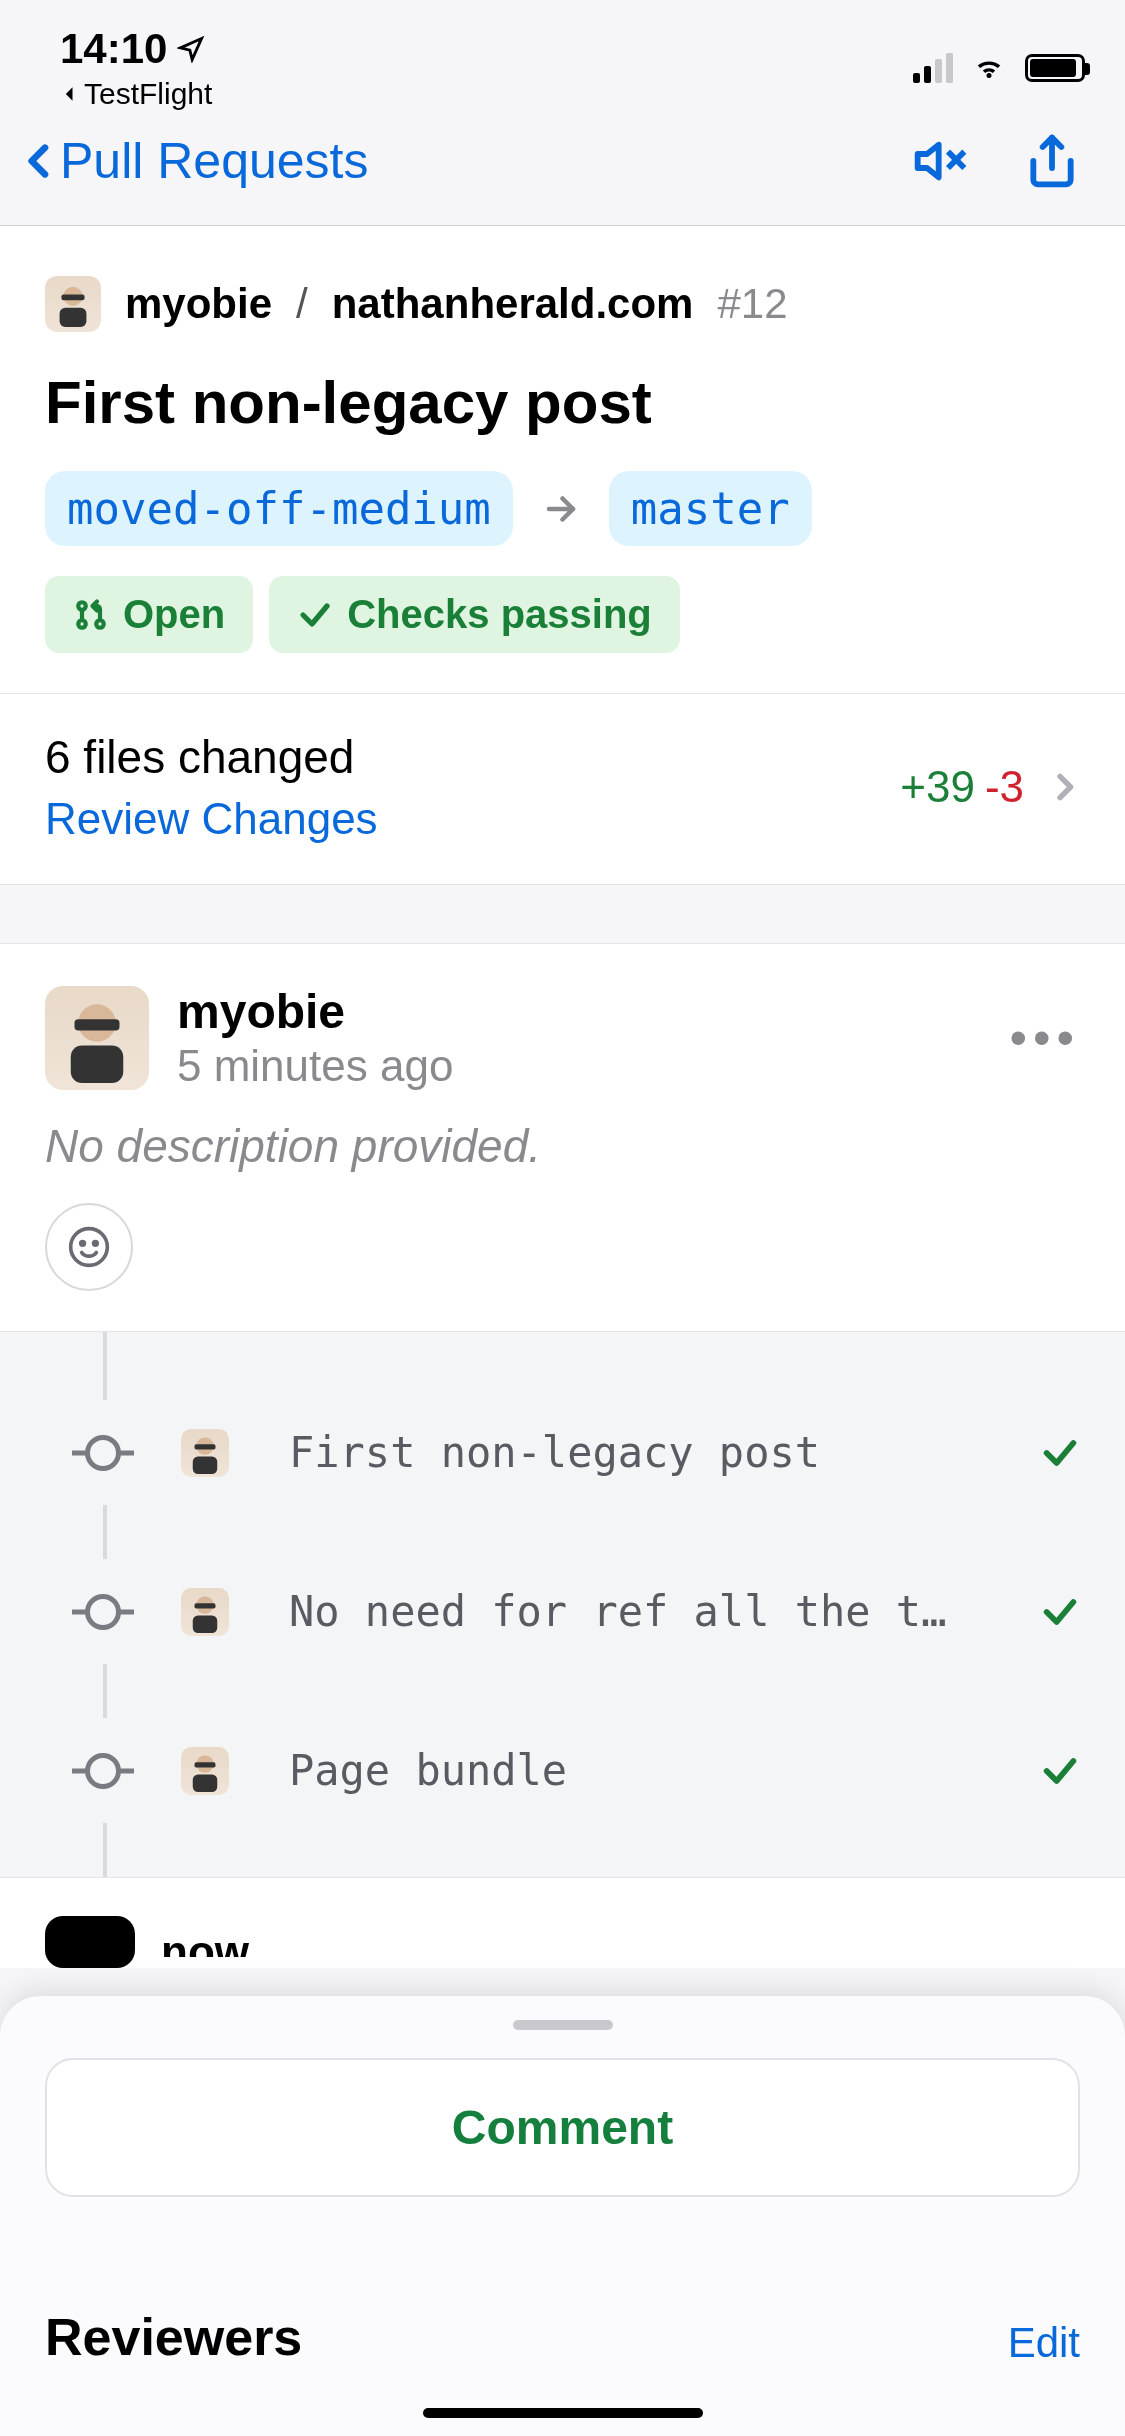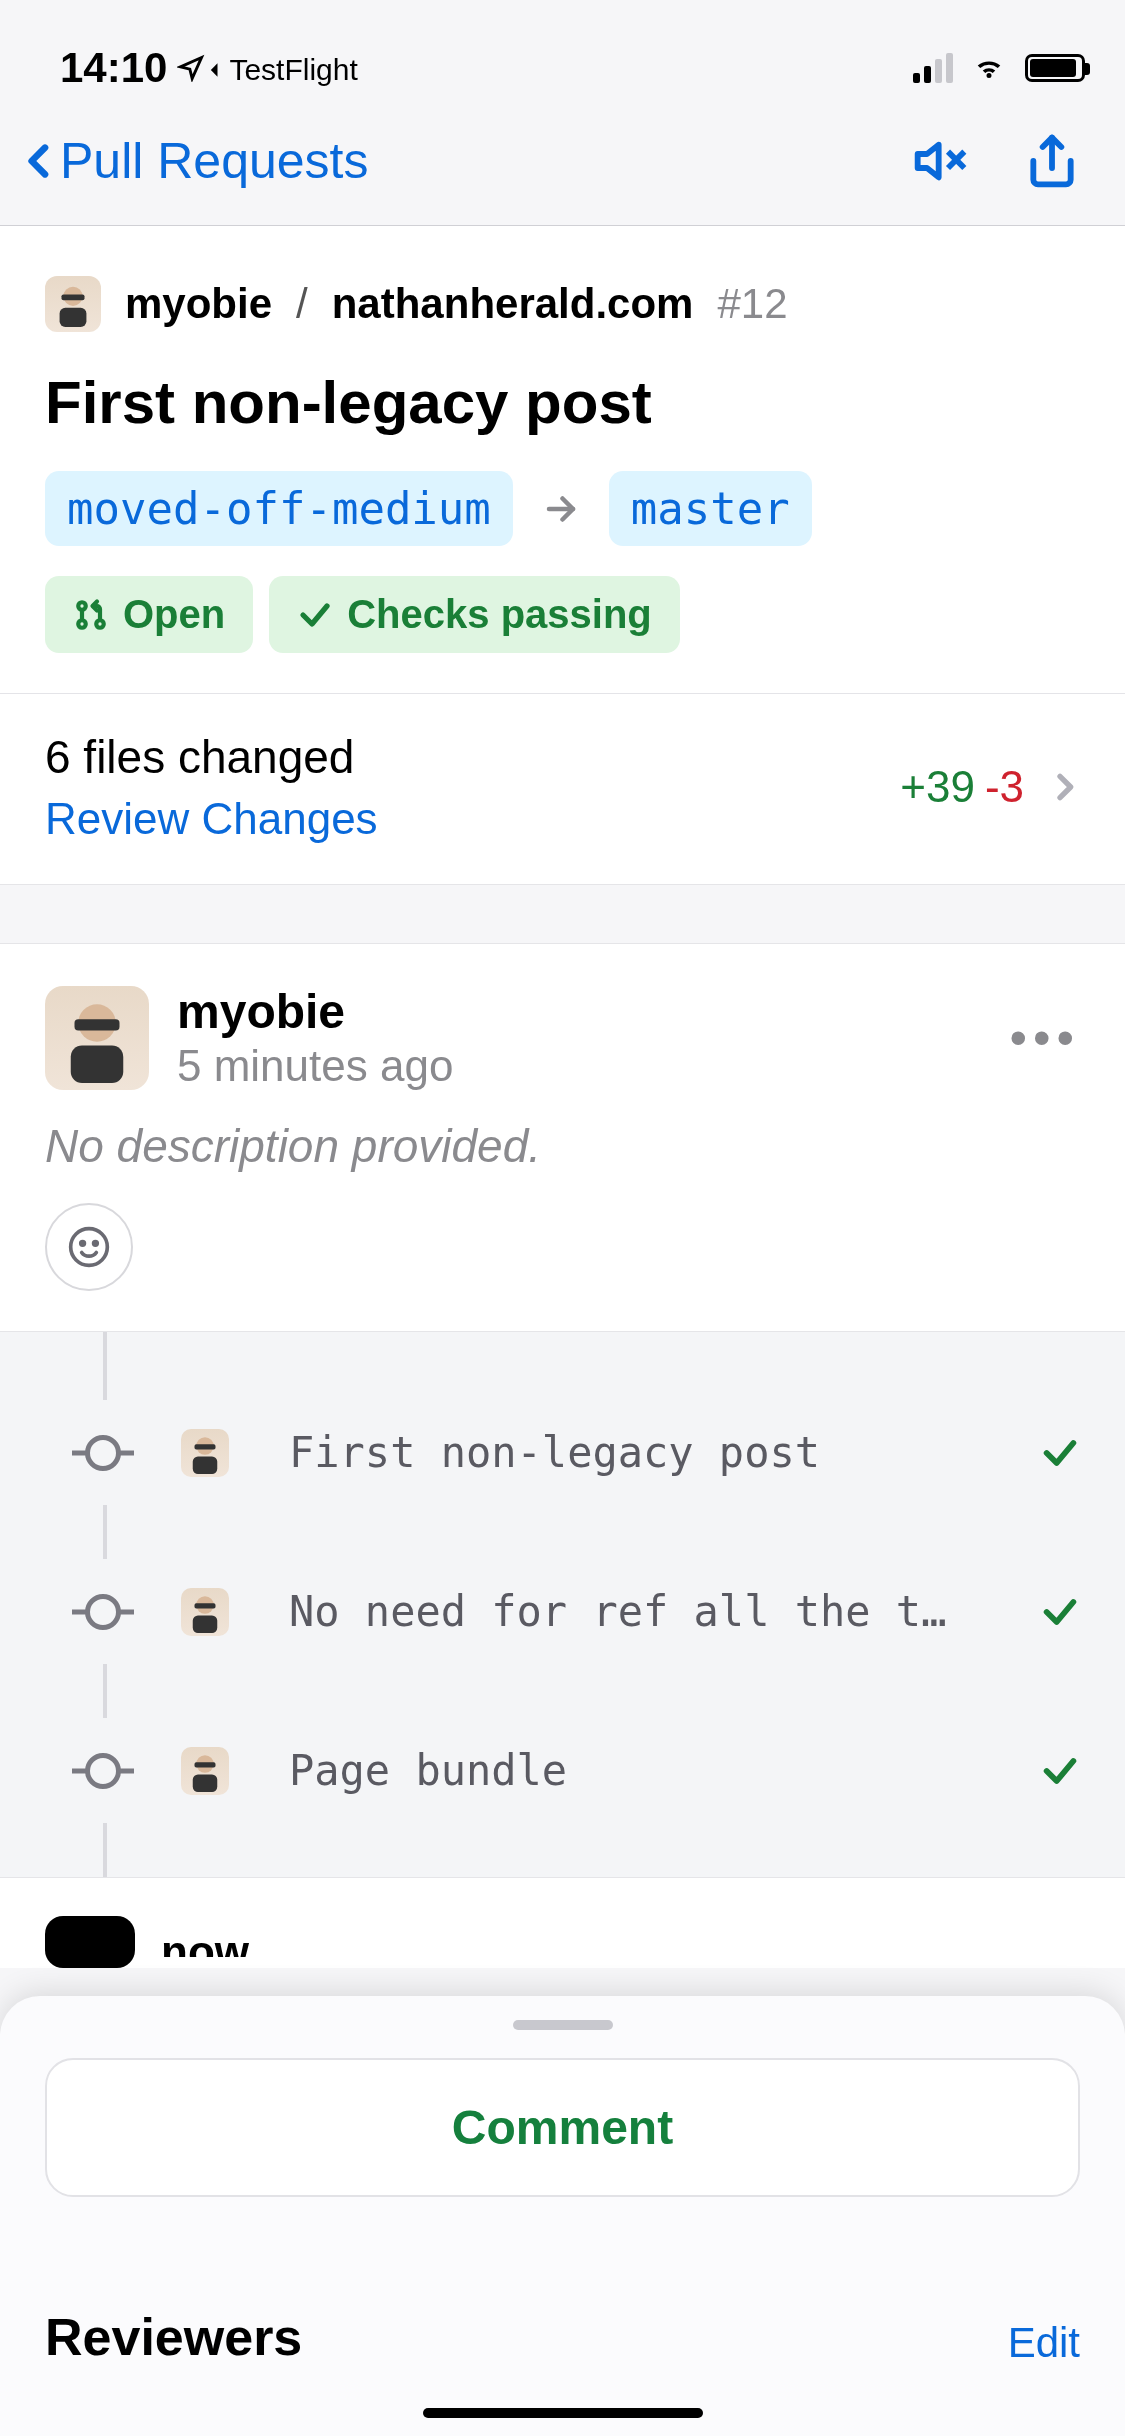--- a/index.html
+++ b/index.html
@@ -13,21 +13,21 @@
     position: relative;
   }
   .status-bar {
     height: 96px;
     display: flex;
     align-items: center;
     justify-content: space-between;
     padding: 40px 40px 0 60px;
     background: #f6f6f8;
   }
-  .status-left { display: flex; flex-direction: row; align-items: center; }
+  .status-left { display: flex; flex-direction: column; align-items: flex-start; }
   .sb-time { font-size: 42px; font-weight: 600; display:flex; align-items:center; gap:10px;}
   .sb-back-app { font-size: 30px; color:#000; margin-top:4px; display:flex; align-items:center; gap:4px;}
   .sb-right { display:flex; align-items:center; gap:16px; }
   .signal-bars { display:flex; align-items:flex-end; gap:4px; height:30px;}
   .signal-bars span { width:7px; background:#000; border-radius:2px;}
   .signal-bars span.off { background:#c7c7cc; }
   .wifi { width:40px; height:30px; }
   .battery { width:60px; height:28px; border:3px solid #000; border-radius:7px; position:relative;}
   .battery::after { content:""; position:absolute; right:-8px; top:6px; width:5px; height:12px; background:#000; border-radius:0 3px 3px 0;}
   .battery-fill { position:absolute; left:2px; top:2px; bottom:2px; width:46px; background:#000; border-radius:3px;}
@@ -53,21 +53,21 @@
   }
   .breadcrumb { display:flex; align-items:center; gap:24px; font-size:42px;}
   .avatar-sm { width:56px; height:56px; border-radius:12px; background:linear-gradient(#e8d9c8,#f0e4d8); display:flex; align-items:center; justify-content:center; overflow:hidden;}
   .avatar-sm svg { width:46px; height:46px;}
   .bc-owner { font-weight:600; }
   .bc-sep { color:#555;}
   .bc-repo { font-weight:600;}
   .bc-num { color:#8a8a8e; font-weight:400;}
   .pr-title { font-size:60px; font-weight:700; margin-top:36px;}
   .branches { display:flex; align-items:center; gap:30px; margin-top:34px;}
-  .branch-pill { background:#ddf4ff; color:#0969da; font-family: ui-monospace,SFMono-Regular,Menlo,monospace; font-size:44px; padding:12px 22px; border-radius:14px;}
+  .branch-pill { background:#ddf4ff; color:#0969da; font-family: ui-monospace,SFMono-Regular,Menlo,monospace; font-size:44px; padding:12px 22px; border-radius:20px;}
   .arrow-right { color:#8a8a8e; }
   .status-row { display:flex; gap:16px; margin-top:30px;}
   .status-pill { display:flex; align-items:center; gap:14px; background:#dff5e1; color:#1a7f37; font-size:40px; font-weight:600; padding:16px 28px; border-radius:14px;}
   .pr-divider { height:1px; background:#e4e4e8; margin:40px -45px 0;}
   .diff-row { display:flex; align-items:center; justify-content:space-between; padding-top:36px;}
   .diff-left .fc { font-size:46px; font-weight:400;}
   .diff-left .rc { font-size:44px; color:#0969da; margin-top:10px;}
   .diff-right { display:flex; align-items:center; gap:10px; font-size:44px; font-weight:500;}
   .plus { color:#1a7f37;}
   .minus { color:#cf222e;}

